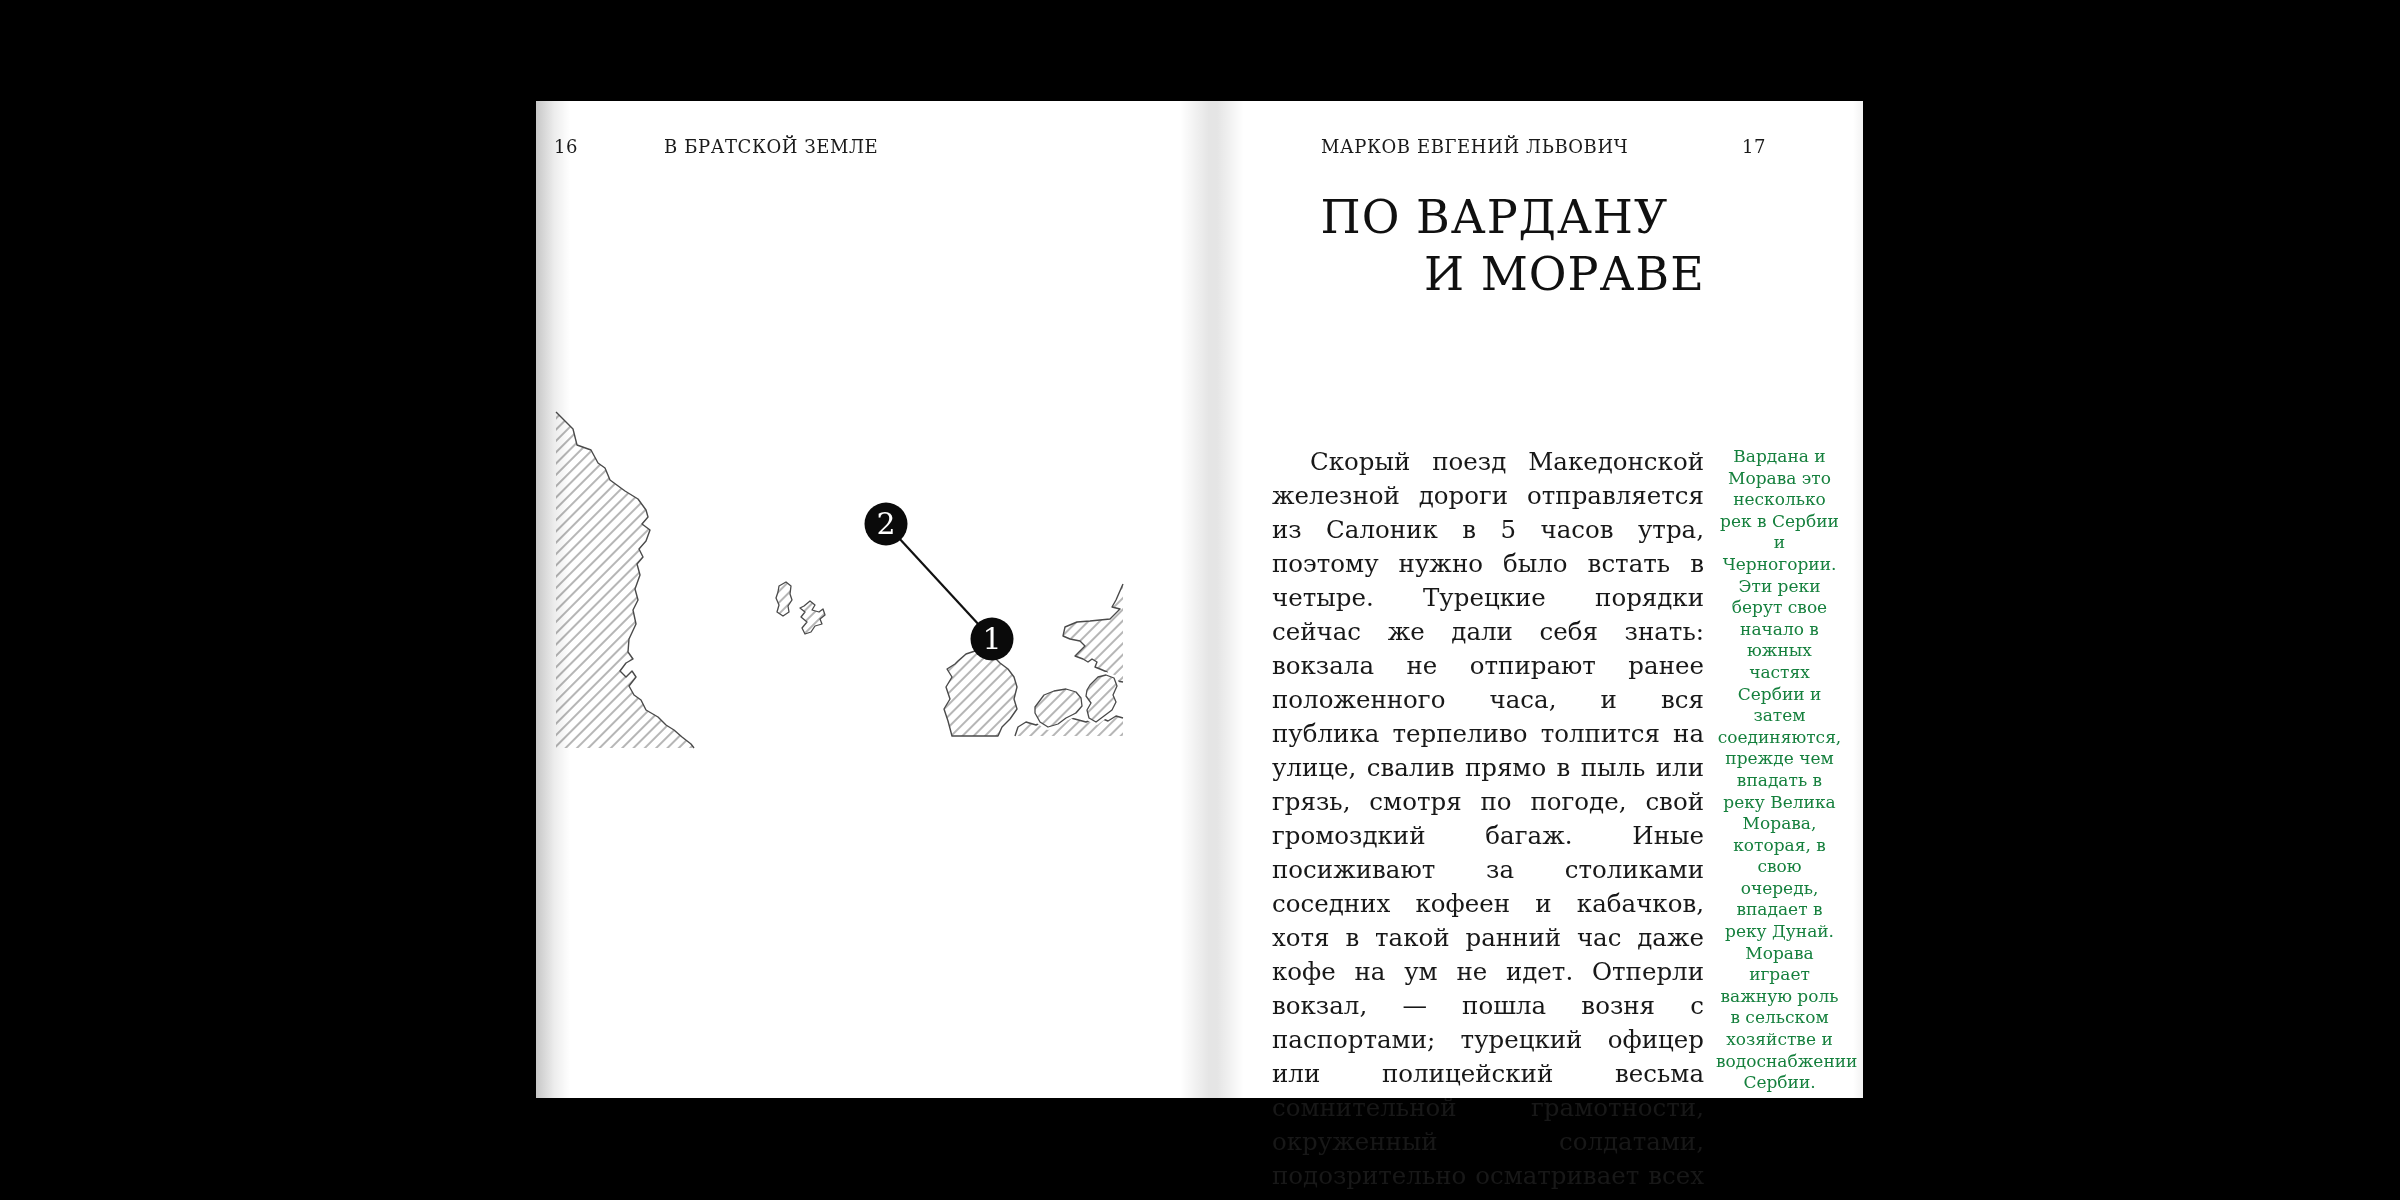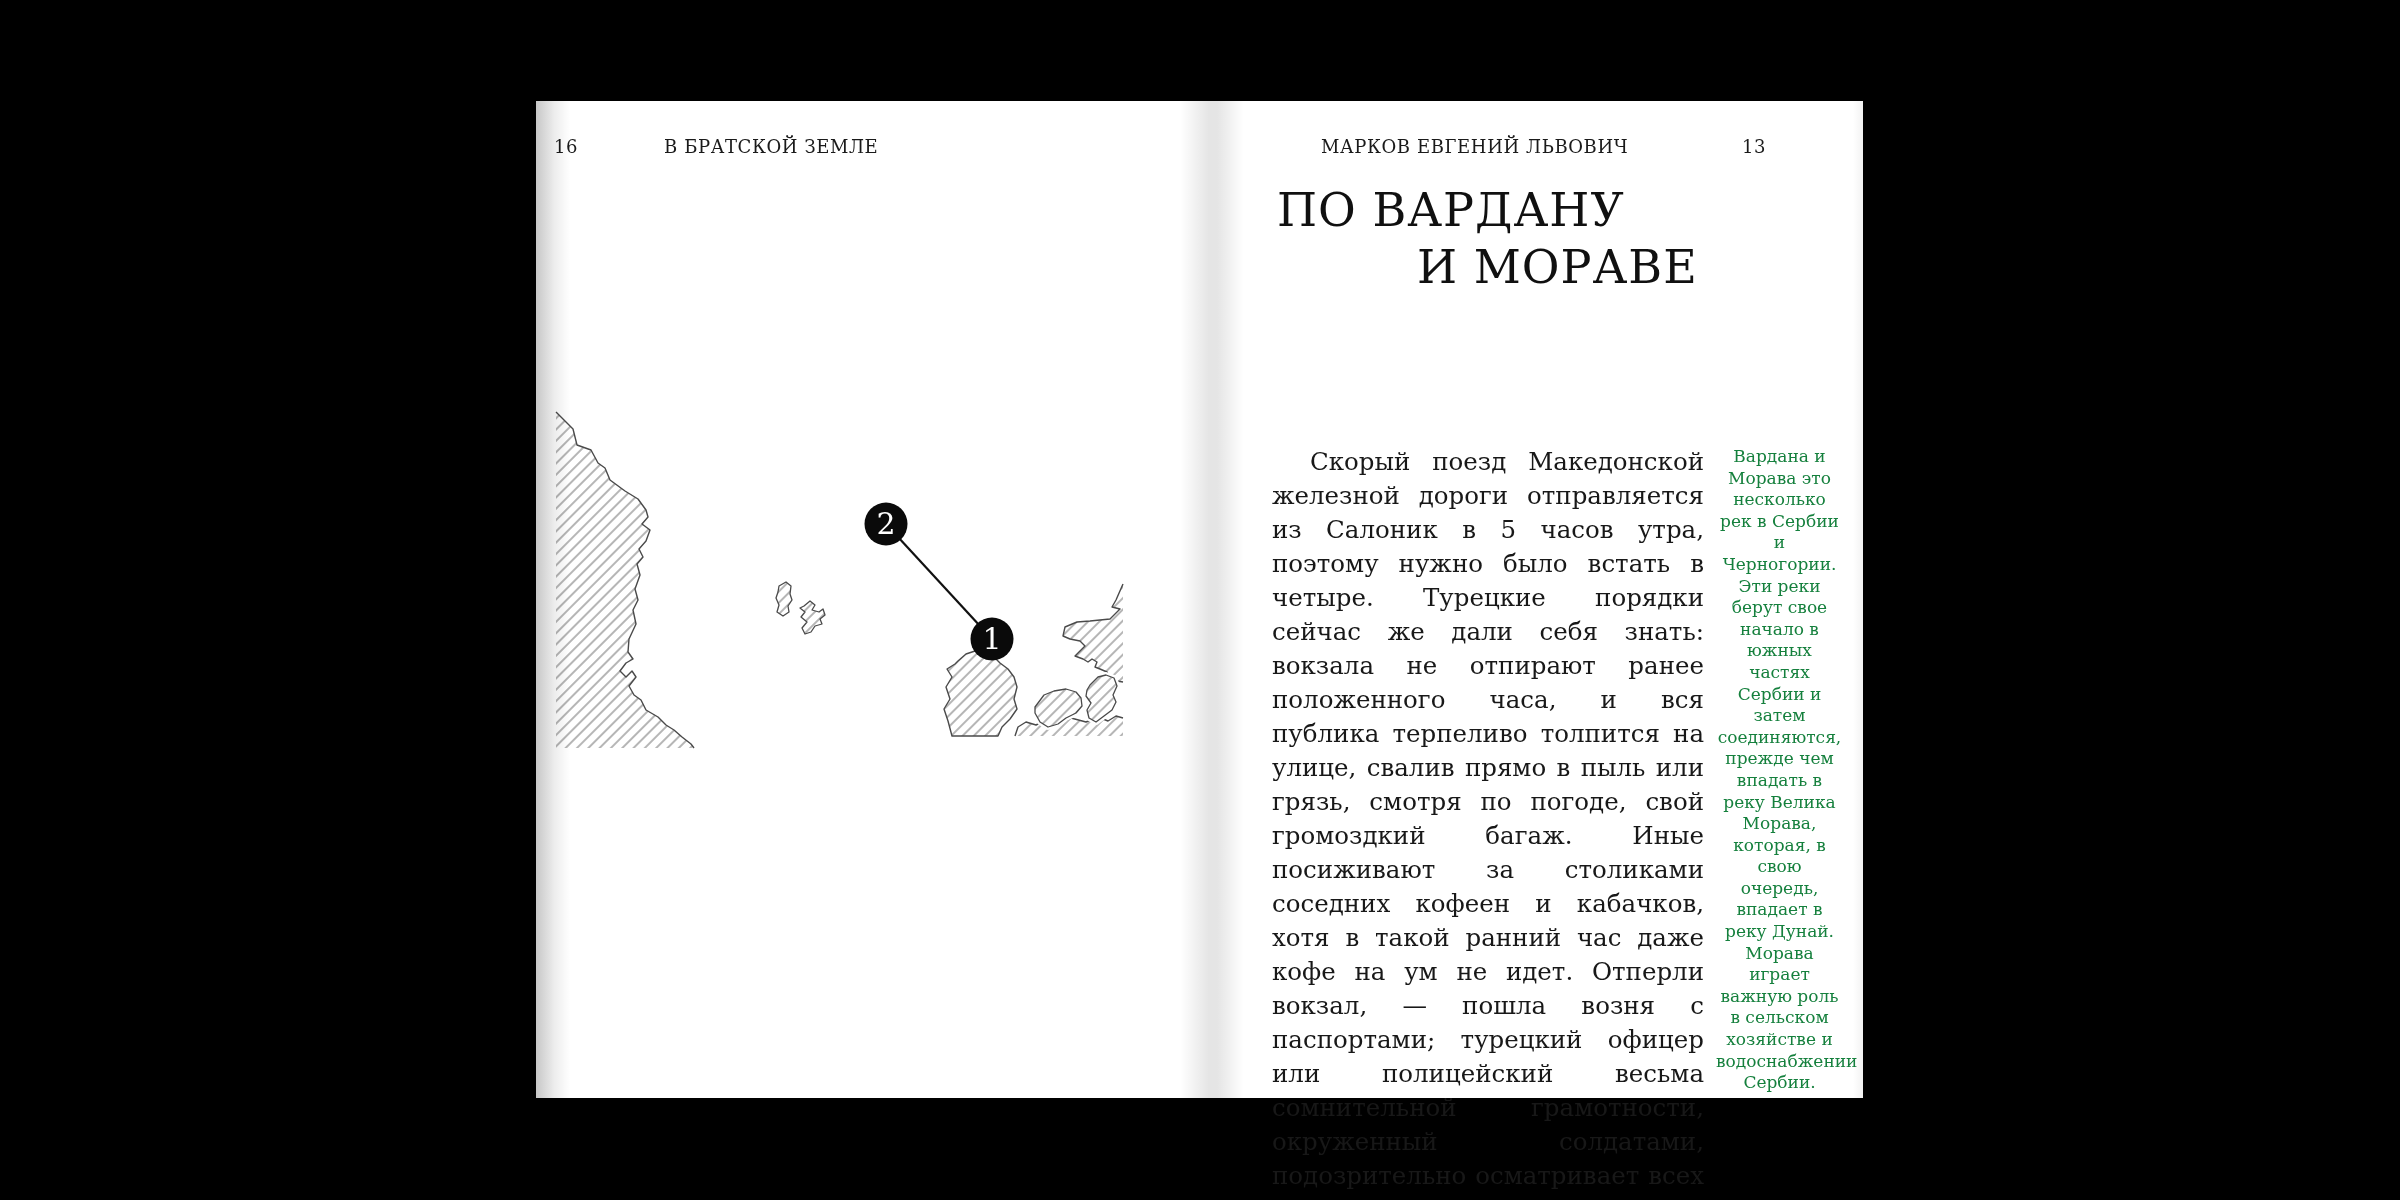--- a/index.html
+++ b/index.html
@@ -120,23 +120,23 @@
       <circle cx="340" cy="124" r="21.5" fill="#0a0a0a"></circle>
       <text x="340" y="134" text-anchor="middle">2</text>
     </g>
     <g>
       <circle cx="446" cy="239" r="21.5" fill="#0a0a0a"></circle>
       <text x="446" y="249" text-anchor="middle">1</text>
     </g>
   </svg>
 
   <span class="running-head rh-author">МАРКОВ ЕВГЕНИЙ ЛЬВОВИЧ</span>
-  <span class="running-head rh-folio-right">13</span>
+  <span class="running-head rh-folio-right">17</span>
 
-  <h1 class="chapter-title" style="margin:1px;font-weight:normal;">
+  <h1 class="chapter-title" style="margin:8px;font-weight:normal;text-align:center;">
     <span class="t-line">ПО ВАРДАНУ</span>
     <span class="t-line t-line2">И МОРАВЕ</span>
   </h1>
 
   <div class="body-text">
     <p>Скорый поезд Македонской железной дороги отправляется из Салоник в 5 часов утра, поэтому нужно было встать в четыре. Турецкие порядки сейчас же дали себя знать: вокзала не отпирают ранее положенного часа, и вся публика терпеливо толпится на улице, свалив прямо в пыль или грязь, смотря по погоде, свой громоздкий багаж. Иные посиживают за столиками соседних кофеен и кабачков, хотя в такой ранний час даже кофе на ум не идет. Отперли вокзал, — пошла возня с паспортами; турецкий офицер или полицейский весьма сомнительной грамотности, окруженный солдатами, подозрительно осматривает всех нас и записывает к чему-то наши паспорты, производя свои операции с возмутительною медленностью и бесцеремонностью, как и подобает, конечно, в Турции.</p>
 
   </div>
 
   <div class="margin-note">Вардана и Морава это несколько рек в Сербии и Черногории. Эти реки берут свое начало в южных частях Сербии и затем соединяются, прежде чем впадать в реку Велика Морава, которая, в свою очередь, впадает в реку Дунай. Морава играет важную роль в сельском хозяйстве и водоснабжении Сербии.</div>

